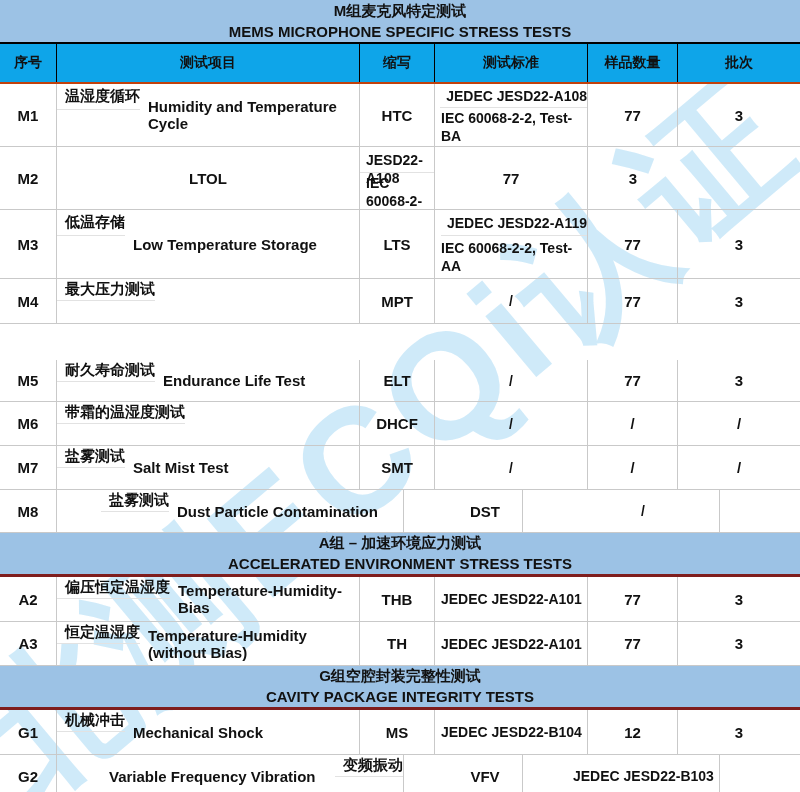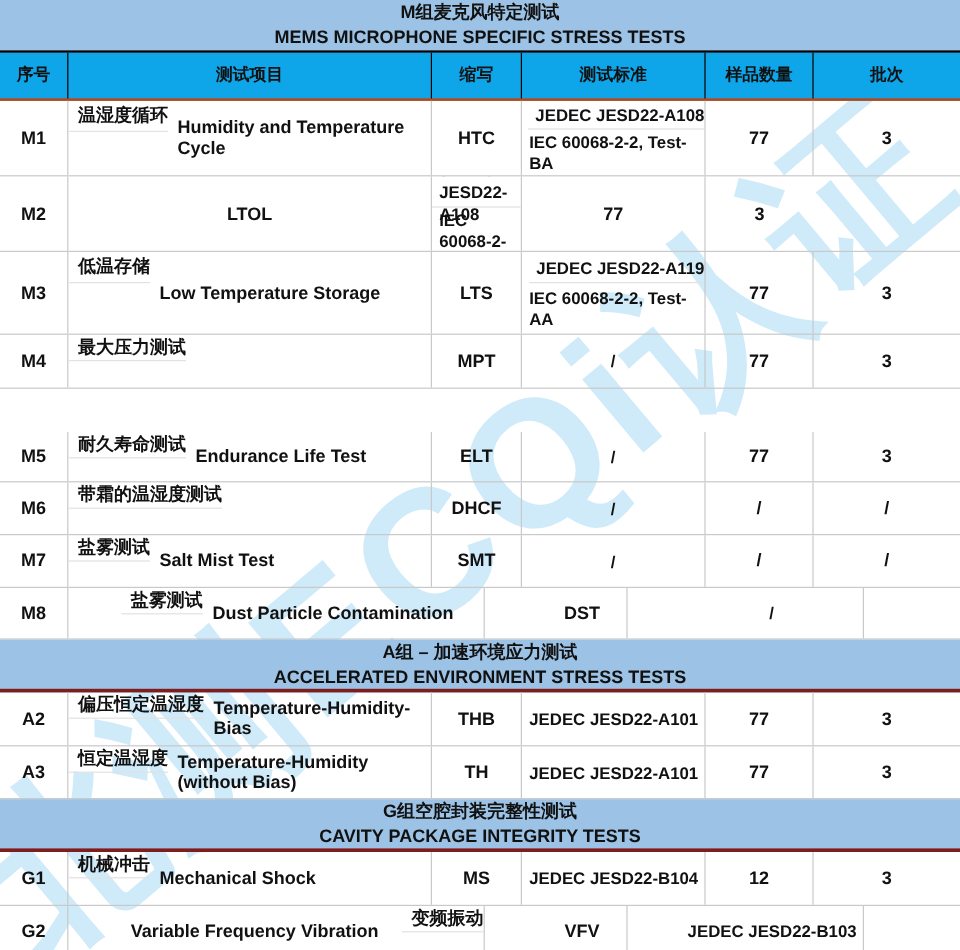--- a/index.html
+++ b/index.html
@@ -11,21 +11,21 @@
   }
   .watermark{
     position:absolute;left:-70px;top:690px;z-index:0;
     transform:rotate(-40deg);transform-origin:0 0;
     font-size:150px;font-weight:bold;letter-spacing:6px;white-space:nowrap;
     color:rgba(130,200,238,0.38);pointer-events:none;
   }
   .tbl{position:relative;z-index:1;width:800px;}
   
   .band{
-    background:#9CC2E5;display:flex;flex-direction:column;justify-content:space-between;
+    background:#9CC2E5;display:flex;flex-direction:column;justify-content:flex-end;
     text-align:center;font-weight:bold;box-sizing:border-box;
   }
   .band .ln{line-height:21px;font-size:15px;}
   .titleband{height:44px;border-bottom:2px solid #000;}
   .secband{height:44px;border-bottom:3px solid #7f1d1d;}
   
   .cols{
     display:grid;grid-template-columns:57px 303px 75px 153px 90px 122px;
     height:40px;background:#0ea5e9;border-bottom:2px solid #c2410c;box-sizing:border-box;
   }

